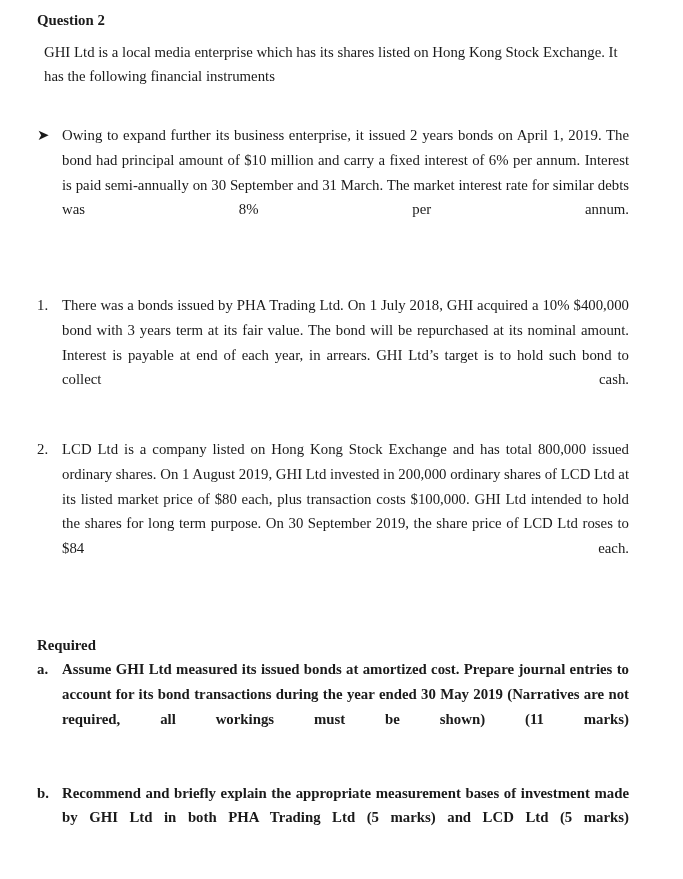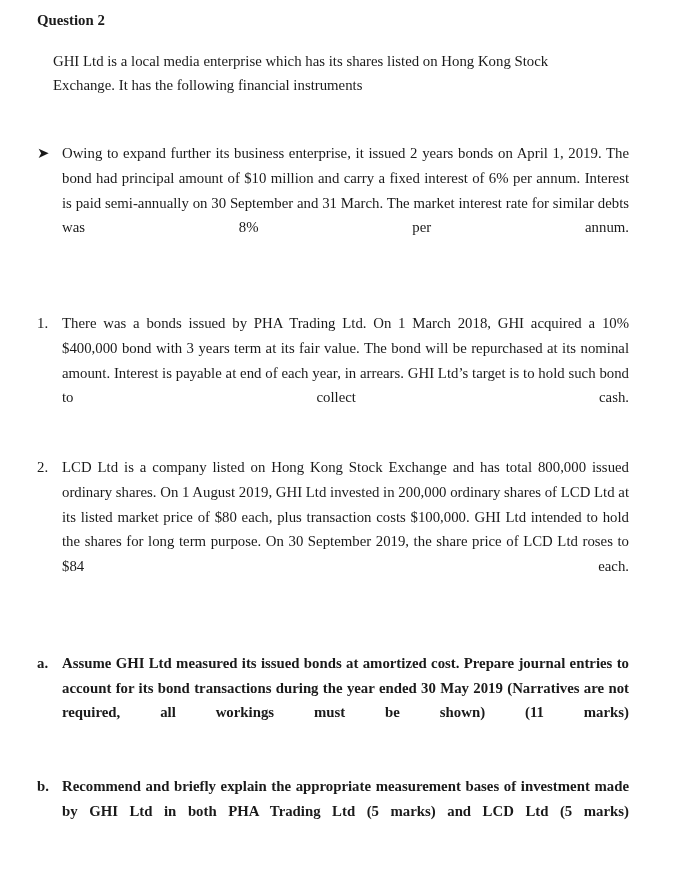--- a/index.html
+++ b/index.html
@@ -30,21 +30,21 @@
   .heading {
     font-weight: bold;
     font-size: 14.8px;
     line-height: 24.5px;
     margin: 0;
   }
 
   .para {
     font-size: 14.8px;
     line-height: 24.8px;
-    margin: 16px;
+    margin: 7px;
     text-align: left;
   }
 
   
   .item {
     position: relative;
     padding-left: 25px;
     font-size: 14.8px;
     line-height: 24.8px;
     text-align: justify;
@@ -99,32 +99,33 @@
     <span class="body">Owing to expand further its business enterprise, it issued 2 years bonds on April 1, 2019.   The bond had principal amount of $10 million and carry a fixed interest of 6% per annum.   Interest is paid semi-annually on 30 September and 31 March.   The market interest rate for similar debts was 8% per annum.</span>
   </div>
 
   <div class="sp-24"></div>
 
 
   <div class="sp-22"></div>
 
   <div class="item">
     <span class="marker">1.</span>
-    <span class="body">There was a bonds issued by PHA Trading Ltd.   On 1 March 2018, GHI acquired a 10% $400,000 bond with 3 years term at its fair value.   The bond will be repurchased at its nominal amount.   Interest is payable at end of each year, in arrears.   GHI Ltd’s target is to hold such bond to collect cash.</span>
+    <span class="body">There was a bonds issued by PHA Trading Ltd.   On 1 July 2018, GHI acquired a 10% $400,000 bond with 3 years term at its fair value.   The bond will be repurchased at its nominal amount.   Interest is payable at end of each year, in arrears.   GHI Ltd’s target is to hold such bond to collect cash.</span>
   </div>
 
   <div class="sp-20"></div>
 
   <div class="item">
     <span class="marker">2.</span>
     <span class="body">LCD Ltd is a company listed on Hong Kong Stock Exchange and has total 800,000 issued ordinary shares.   On 1 August 2019, GHI Ltd invested in 200,000 ordinary shares of LCD Ltd at its listed market price of $80 each, plus transaction costs $100,000.   GHI Ltd intended to hold the shares for long term purpose.   On 30 September 2019, the share price of LCD Ltd roses to $84 each.</span>
   </div>
 
   <div class="sp-47"></div>
 
+  <h2 class="heading">Required</h2>
 
   <div class="item bold">
     <span class="marker">a.</span>
     <span class="body">Assume GHI Ltd measured its issued bonds at amortized cost.   Prepare journal entries to account for its bond transactions during the year ended 30 May 2019   (Narratives are not required, all workings must be shown)        (11 marks)</span>
   </div>
 
   <div class="sp-24"></div>
 
   <div class="item bold">
     <span class="marker">b.</span>

